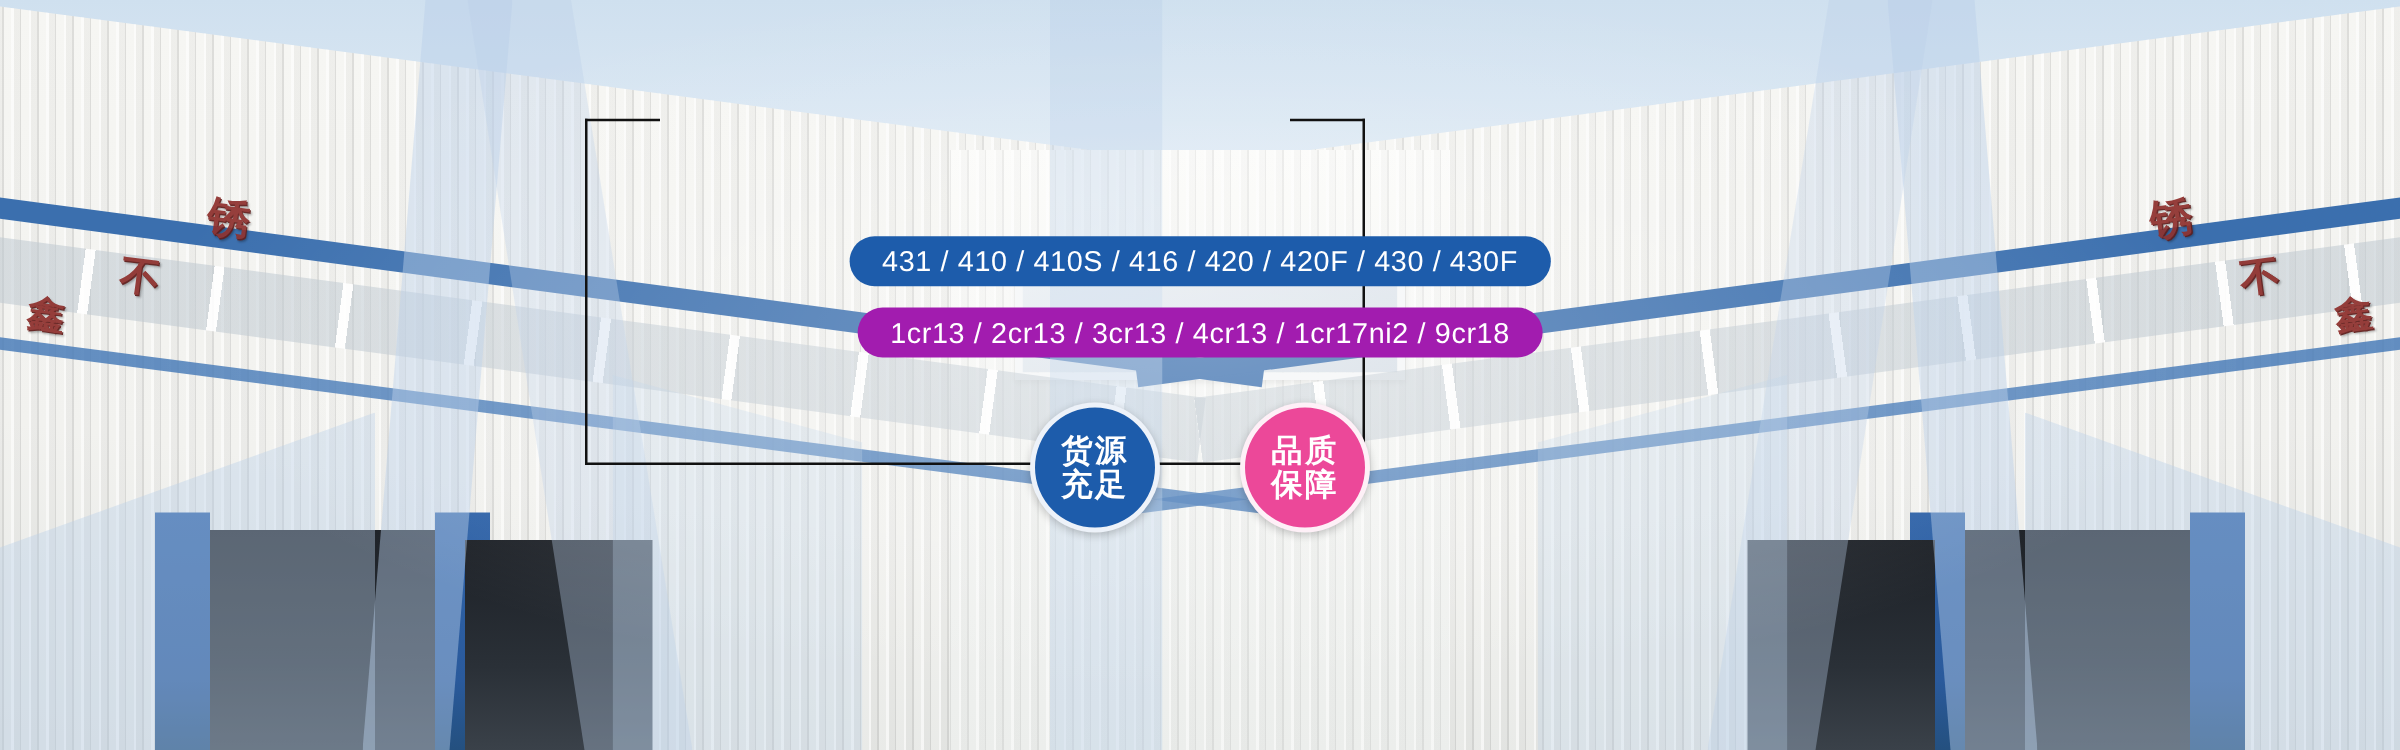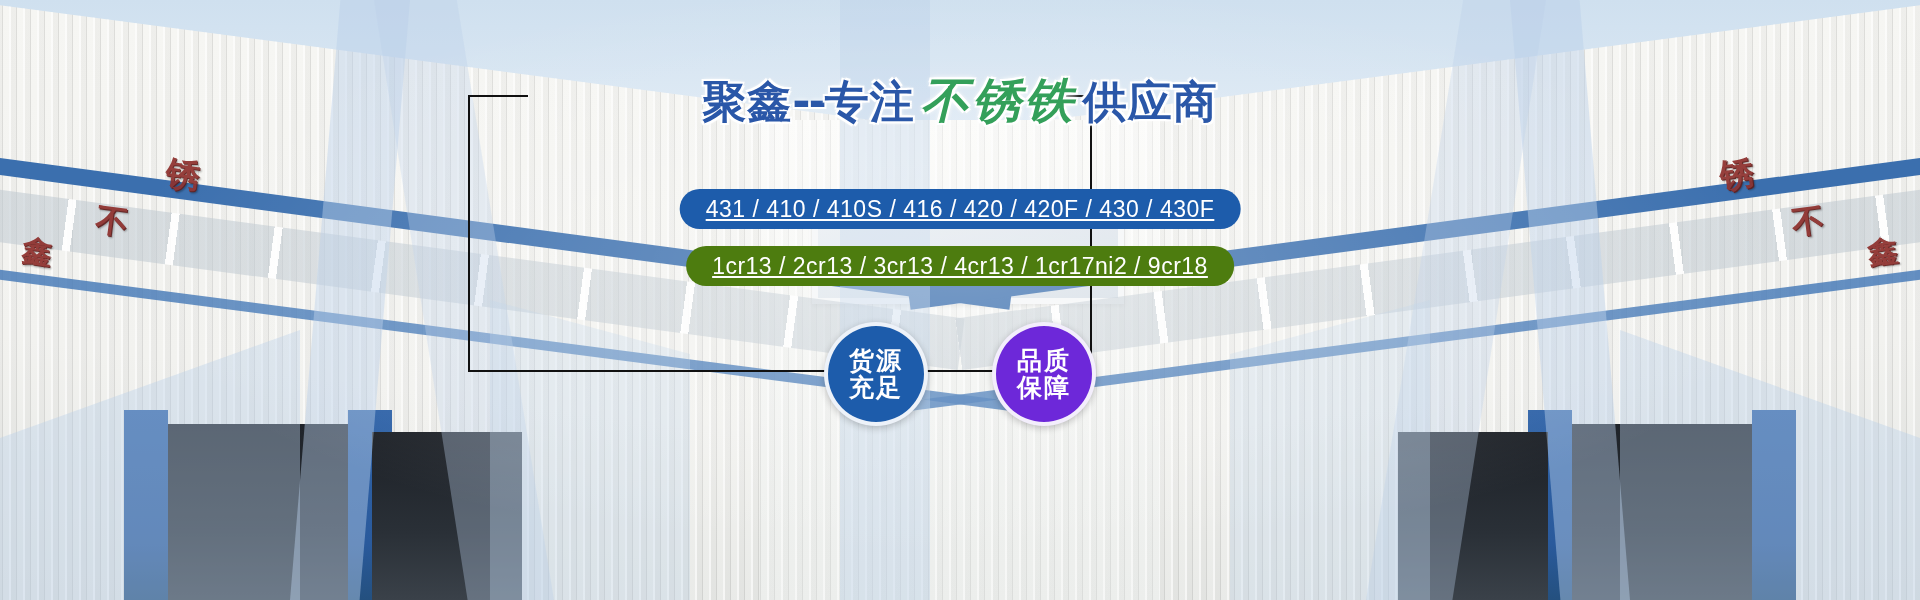--- a/index.html
+++ b/index.html
@@ -128,34 +128,34 @@
     text-shadow:0 0 5px #fff,0 0 5px #fff,2px 2px 0 #fff,-2px 2px 0 #fff,2px -2px 0 #fff,-2px -2px 0 #fff;}
   .headline .dash{color:#2a57a8;letter-spacing:-2px;
     text-shadow:0 0 5px #fff,2px 2px 0 #fff,-2px 2px 0 #fff;}
   .headline .green{color:#34a05a;font-style:italic;font-size:48px;
     margin:0 6px;letter-spacing:4px;
     text-shadow:0 0 6px #fff,0 0 6px #fff,2px 2px 0 #fff,-2px 2px 0 #fff,2px -2px 0 #fff,-2px -2px 0 #fff;}
 
   .pillbar{position:absolute;left:50%;transform:translateX(-50%);
     height:40px;line-height:40px;border-radius:20px;color:#fff;
     font-size:23px;letter-spacing:.5px;white-space:nowrap;
-    padding:0 26px;text-align:center;text-decoration:underline;}
+    padding:0 26px;text-align:center;}
   .pillbar.blue{top:189px;background:#1d5cab;}
-  .pillbar.black{top:246px;background:#4d7c0f;}
+  .pillbar.black{top:246px;background:#a21caf;}
 
   .badges{position:absolute;left:0;right:0;top:322px;
     display:flex;justify-content:center;align-items:center;gap:64px;}
   .badge{width:96px;height:96px;border-radius:50%;
     display:flex;flex-direction:column;justify-content:center;align-items:center;
     color:#fff;font-size:25px;line-height:29px;font-weight:700;
     font-family:"DejaVu Sans","Liberation Sans",sans-serif;
     border:4px solid rgba(255,255,255,.92);
     box-shadow:0 2px 7px rgba(0,0,0,.22);letter-spacing:2px;}
   .badge.blue{background:#1d5cab;}
-  .badge.green{background:#6d28d9;}
+  .badge.green{background:#ec4899;}
   .badge .l2{margin-top:-2px;}
 </style>
 </head>
 <body>
 
 <div class="banner">
 
   <div class="bg">
     <div class="sky"></div>
     <div class="ground"></div>
@@ -199,23 +199,20 @@
     <div class="beam b7"></div>
     <div class="beam b8"></div>
     <div class="beam b9"></div>
     <div class="haze"></div>
   </div>
 
   <div class="content">
 
     <div class="frame"></div>
 
-    <div class="headline">
-      <span class="blue">聚鑫</span><span class="dash">--</span><span class="blue">专注</span><span class="green">不锈铁</span><span class="blue">供应商</span>
-    </div>
 
     <div class="pillbar blue">431 / 410  / 410S / 416 / 420 / 420F / 430 / 430F</div>
 
     <div class="pillbar black">1cr13  /  2cr13  /  3cr13  /  4cr13  /  1cr17ni2  /  9cr18</div>
 
     <div class="badges">
       <div class="badge blue">
         <span class="l1">货源</span>
         <span class="l2">充足</span>
       </div>

